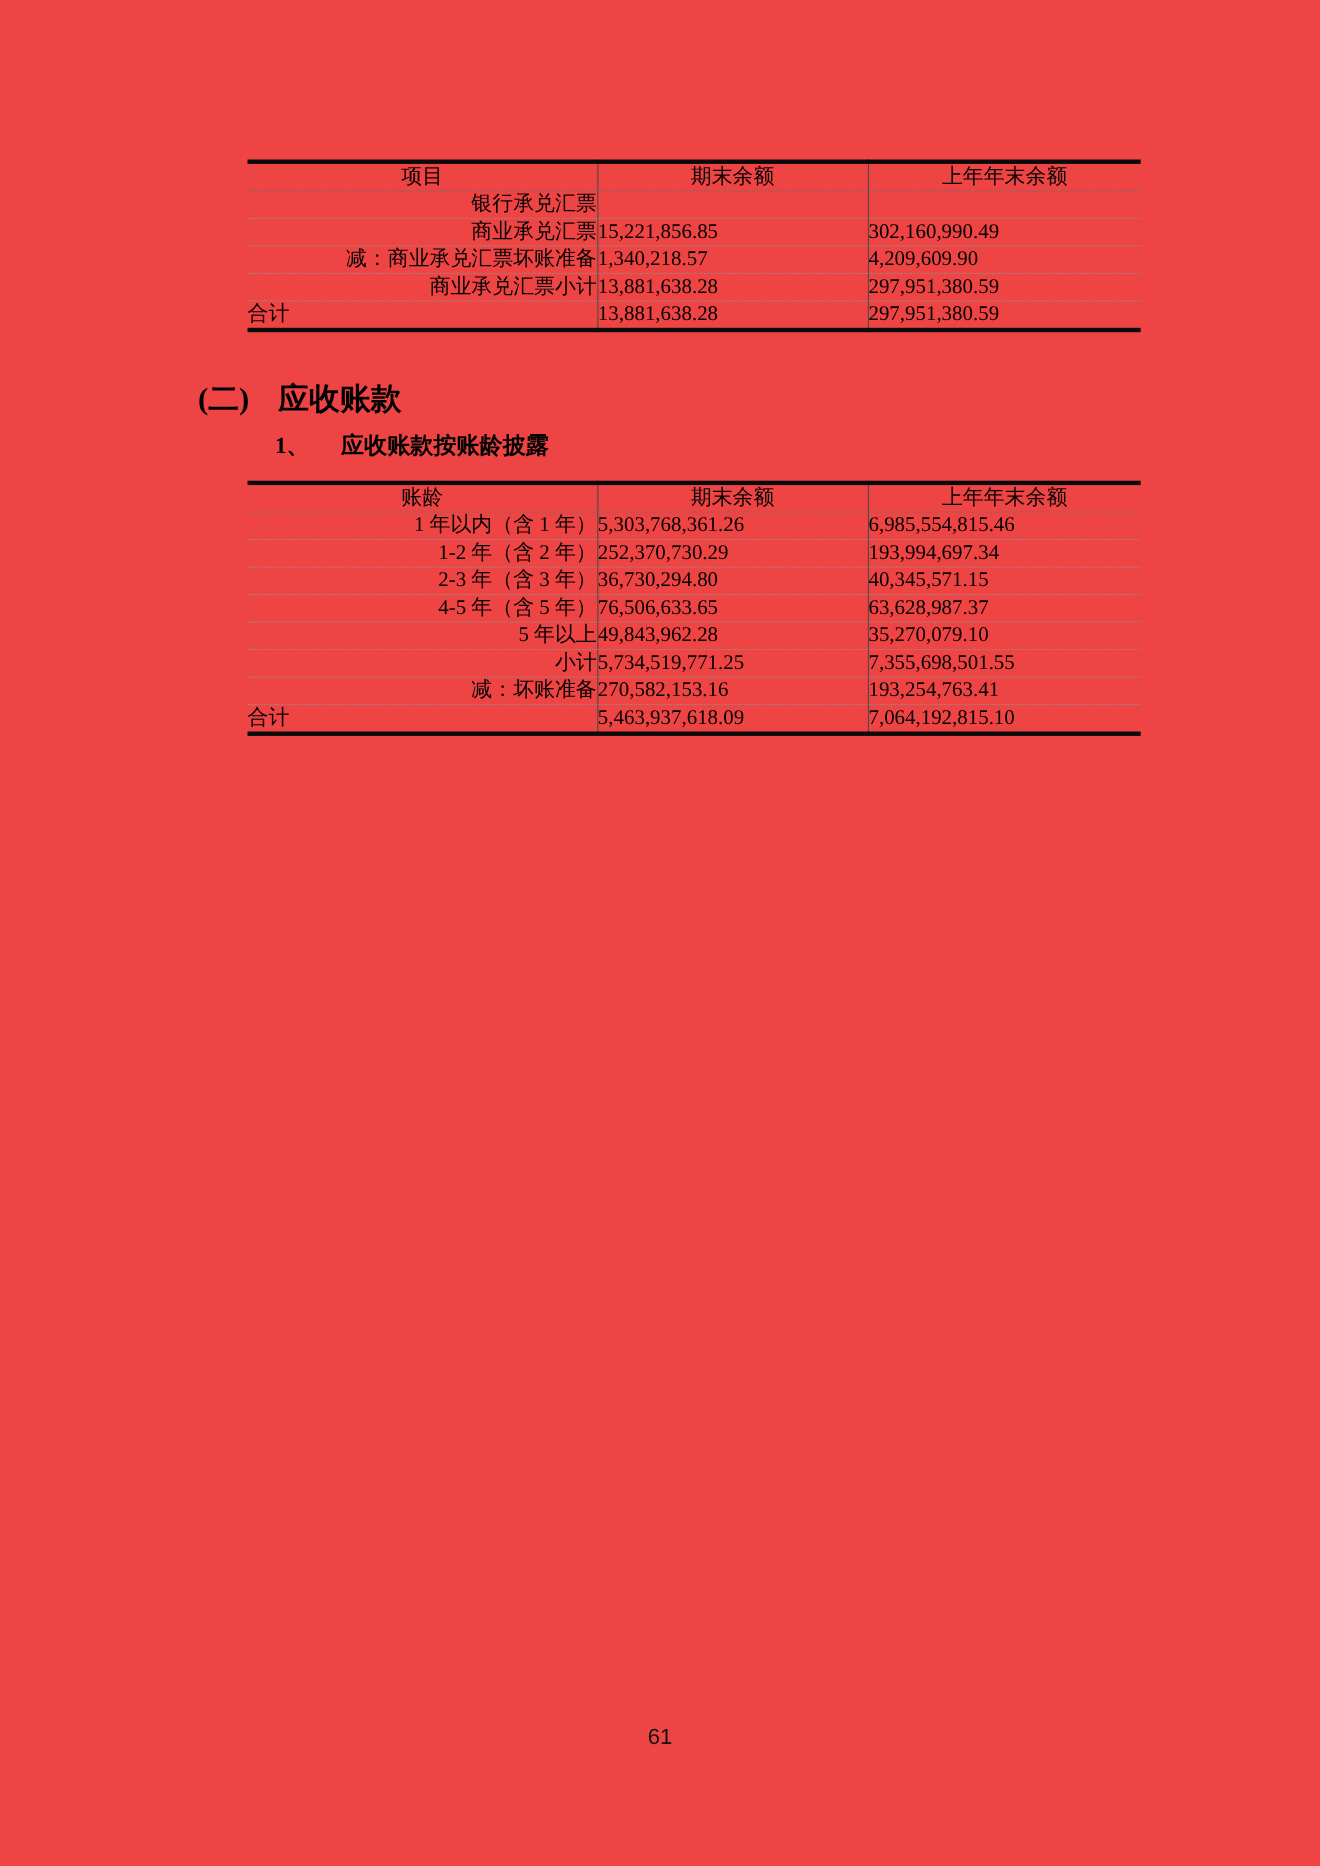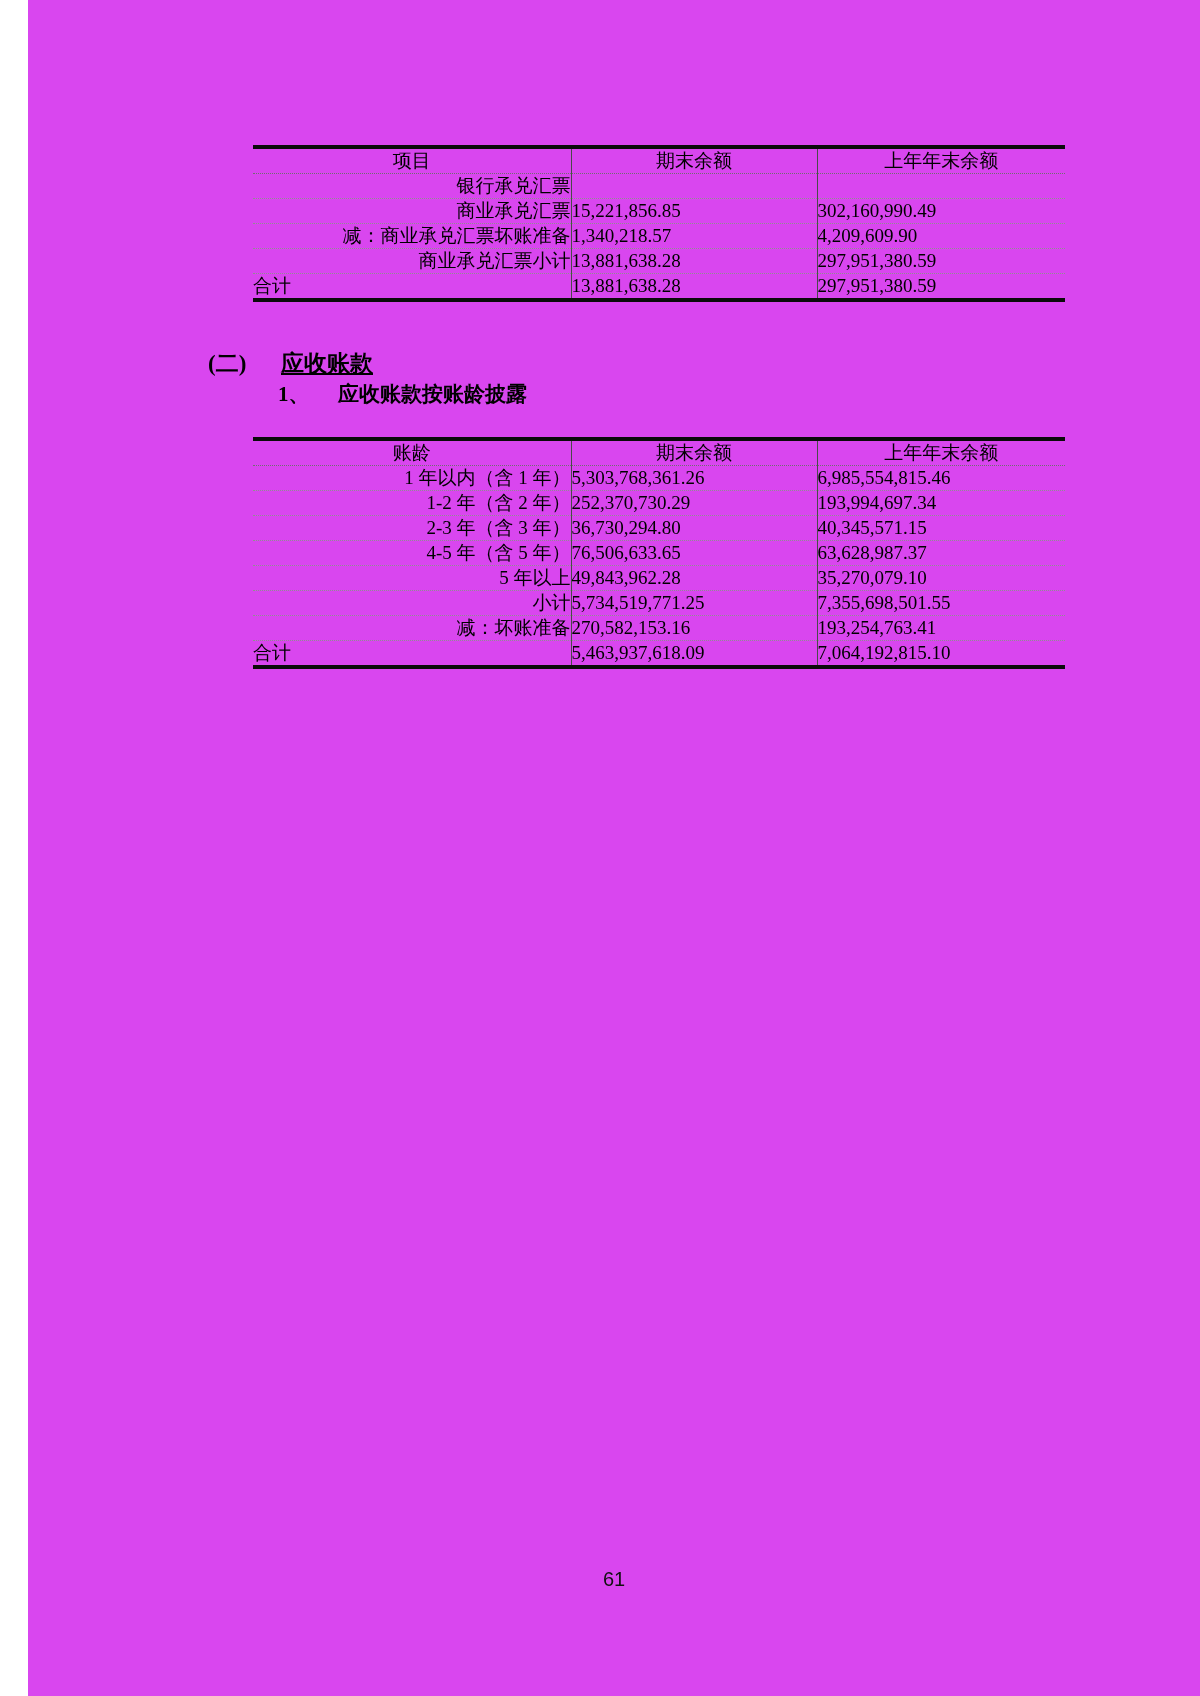--- a/index.html
+++ b/index.html
@@ -4,21 +4,21 @@
 <style>
   * { margin: 0; padding: 0; box-sizing: border-box; }
   html, body { background: #ffffff; }
   body {
     width: 1200px; height: 1696px;
     position: relative;
     font-family: "Liberation Serif", "DejaVu Serif", serif;
     color: #000;
     overflow: hidden;
   }
-  .page { position: absolute; inset: 0; background: #d946ef; margin-left: 28px; }
+  .page { position: absolute; inset: 0; background: #ef4444; }
 
   
   table.fin {
     border-collapse: collapse;
     table-layout: fixed;
     width: 812px;
     border-top: 4px solid #0a0a0a;
     border-bottom: 4px solid #0a0a0a;
     font-size: 19px;
   }
@@ -41,27 +41,26 @@
   table.fin td.lab { text-align: right; padding-left: 9px; }
   table.fin td.lab.ctr { text-align: left; padding-left: 0; }
   table.fin td.num { text-align: left; padding-right: 18px; }
 
   #table1 { position: absolute; left: 225px; top: 145px; }
   #table2 { position: absolute; left: 225px; top: 437px; }
 
   
   .sec-heading {
     position: absolute; left: 180px; top: 350px;
-    font-size: 23px; font-weight: bold; line-height: 28px;
+    font-size: 28px; font-weight: bold; line-height: 28px;
     white-space: nowrap;
-    text-decoration: underline;
   }
   .sec-heading .idx { display: inline-block; width: 73px; }
   .sub-heading {
-    position: absolute; left: 250px; top: 381px;
+    position: absolute; left: 250px; top: 392px;
     font-size: 21px; font-weight: bold; line-height: 26px;
     white-space: nowrap;
   }
   .sub-heading .idx { display: inline-block; width: 60px; }
 
   
   .page-number {
     position: absolute; left: 0; top: 1568px; width: 100%;
     text-align: center;
     font-family: Liberation Sans, sans-serif;

